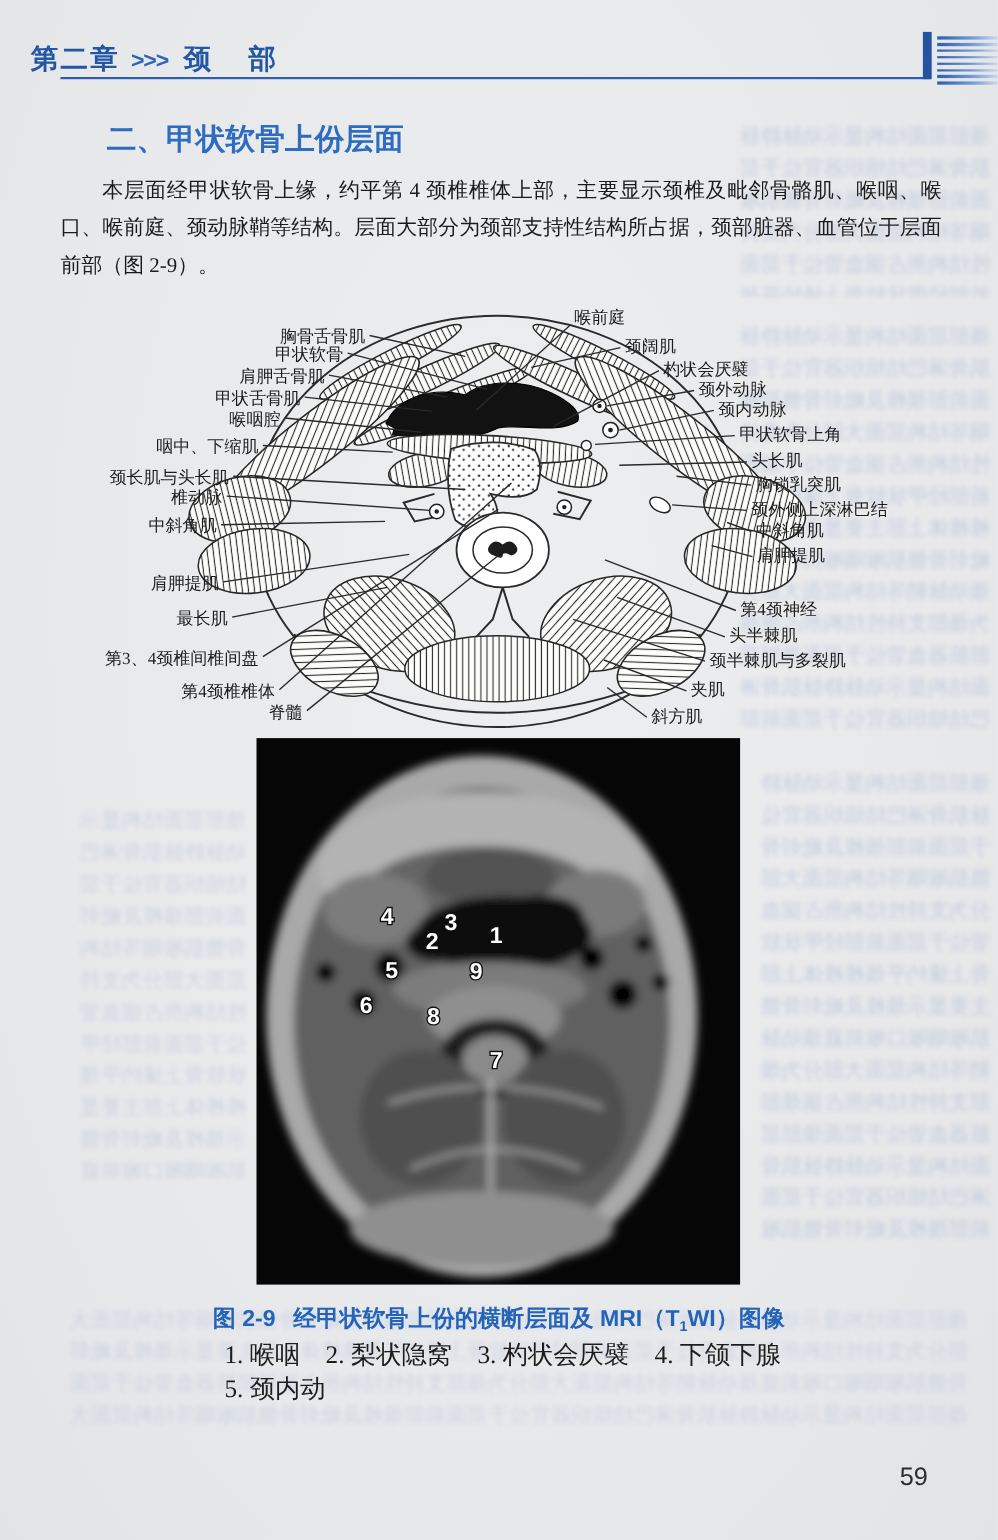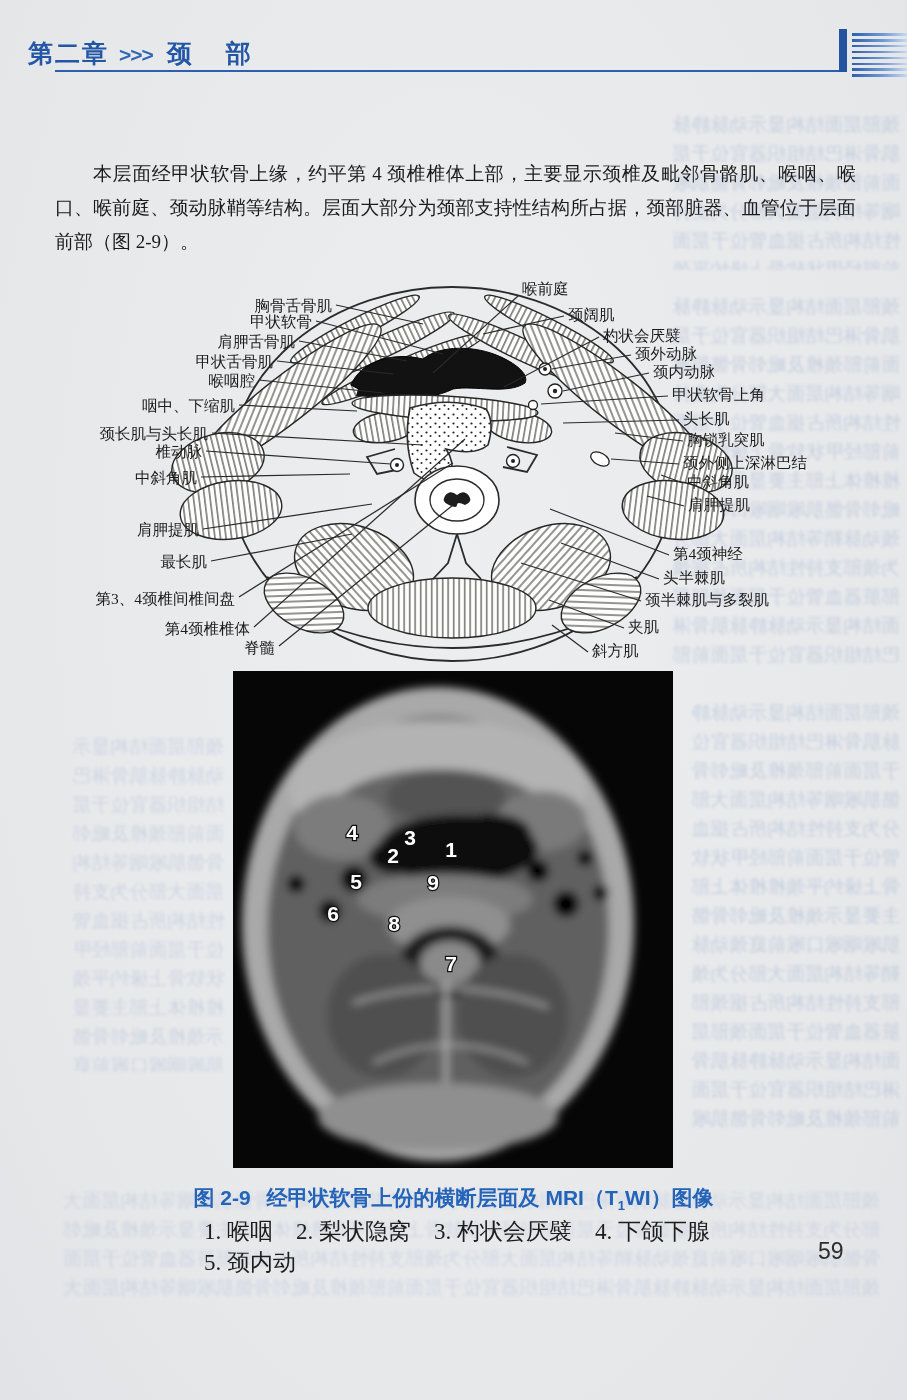--- a/index.html
+++ b/index.html
@@ -48,21 +48,21 @@
   .mrk{font-family:"Liberation Sans",sans-serif;font-weight:bold;font-size:21px;
        fill:#ffffff;stroke:#111;stroke-width:2.5;paint-order:stroke;text-anchor:middle;}
 
   
   .caption{position:absolute;top:1184px;left:0;width:907px;text-align:center;
            color:#2363b8;font-family:"Liberation Sans",sans-serif;font-weight:bold;font-size:21px;}
   .caption .fig{margin-right:16px;}
   .caption sub{font-size:13px;}
   .legend{position:absolute;top:1216px;left:204px;width:520px;font-size:23px;
           line-height:31px;color:#1d1d1d;}
-  .pagenum{position:absolute;top:1238px;left:818px;font-size:23px;color:#2d2d2d;
+  .pagenum{position:absolute;top:1329px;left:818px;font-size:23px;color:#2d2d2d;
            font-family:"Liberation Sans",sans-serif;}
 </style>
 </head>
 <body>
 
 <div class="page">
 
   <div class="bleed" style="left:668px;top:110px;width:232px;height:160px;">颈部层面结构显示动脉静脉肌骨淋巴结组织器官位于层面前部颈椎及毗邻骨骼肌喉咽等结构层面大部分为支持性结构所占据血管位于层面前部经甲状软骨上缘约平颈椎椎体上部主要显示颈椎及毗邻骨骼肌喉咽喉口喉前庭颈动脉鞘等结构层面大部分为颈部支持性结构所占据颈部脏器血管位于层面颈部层面结构显示动脉静脉肌骨淋巴结组织器官位于层面前部颈椎及毗邻骨骼肌喉咽等结构层面大部分为支持性结构所占据血管位于层面前部经甲状软骨上缘约平颈椎椎体上部主要显示颈椎及毗邻骨骼肌喉咽喉口喉前庭颈动脉鞘等结构</div>
   <div class="bleed" style="left:664px;top:292px;width:236px;height:372px;">颈部层面结构显示动脉静脉肌骨淋巴结组织器官位于层面前部颈椎及毗邻骨骼肌喉咽等结构层面大部分为支持性结构所占据血管位于层面前部经甲状软骨上缘约平颈椎椎体上部主要显示颈椎及毗邻骨骼肌喉咽喉口喉前庭颈动脉鞘等结构层面大部分为颈部支持性结构所占据颈部脏器血管位于层面颈部层面结构显示动脉静脉肌骨淋巴结组织器官位于层面前部颈椎及毗邻骨骼肌喉咽等结构层面大部分为支持性结构所占据血管位于层面前部经甲状软骨上缘约平颈椎椎体上部主要显示颈椎及毗邻骨骼肌喉咽喉口喉前庭颈动脉鞘等结构</div>
   <div class="bleed" style="left:684px;top:698px;width:216px;height:430px;">颈部层面结构显示动脉静脉肌骨淋巴结组织器官位于层面前部颈椎及毗邻骨骼肌喉咽等结构层面大部分为支持性结构所占据血管位于层面前部经甲状软骨上缘约平颈椎椎体上部主要显示颈椎及毗邻骨骼肌喉咽喉口喉前庭颈动脉鞘等结构层面大部分为颈部支持性结构所占据颈部脏器血管位于层面颈部层面结构显示动脉静脉肌骨淋巴结组织器官位于层面前部颈椎及毗邻骨骼肌喉咽等结构层面大部分为支持性结构所占据血管位于层面前部经甲状软骨上缘约平颈椎椎体上部主要显示颈椎及毗邻骨骼肌喉咽喉口喉前庭颈动脉鞘等结构</div>
@@ -78,20 +78,21 @@
     <div></div>
       <div></div>
       <div></div>
       <div></div>
       <div></div>
       <div></div>
       <div></div>
       <div></div>
   </div>
 
+  <div class="fg sec-title">二、甲状软骨上份层面</div>
   <div class="fg body-par">本层面经甲状软骨上缘，约平第 4 颈椎椎体上部，主要显示颈椎及毗邻骨骼肌、喉咽、喉口、喉前庭、颈动脉鞘等结构。层面大部分为颈部支持性结构所占据，颈部脏器、血管位于层面前部（图 2-9）。</div>
 
   <svg class="fg diagram" width="800" height="396" viewBox="0 0 800 396">
     <defs>
       <pattern id="hv" width="5.5" height="6" patternUnits="userSpaceOnUse">
         <rect width="5.5" height="6" fill="#fdfdfc"></rect>
         <line x1="2.7" y1="0" x2="2.7" y2="6" stroke="#2b2b2b" stroke-width="1"></line>
       </pattern>
       <pattern id="hd1" width="6" height="6" patternUnits="userSpaceOnUse" patternTransform="rotate(60)">
         <rect width="6" height="6" fill="#fdfdfc"></rect>

